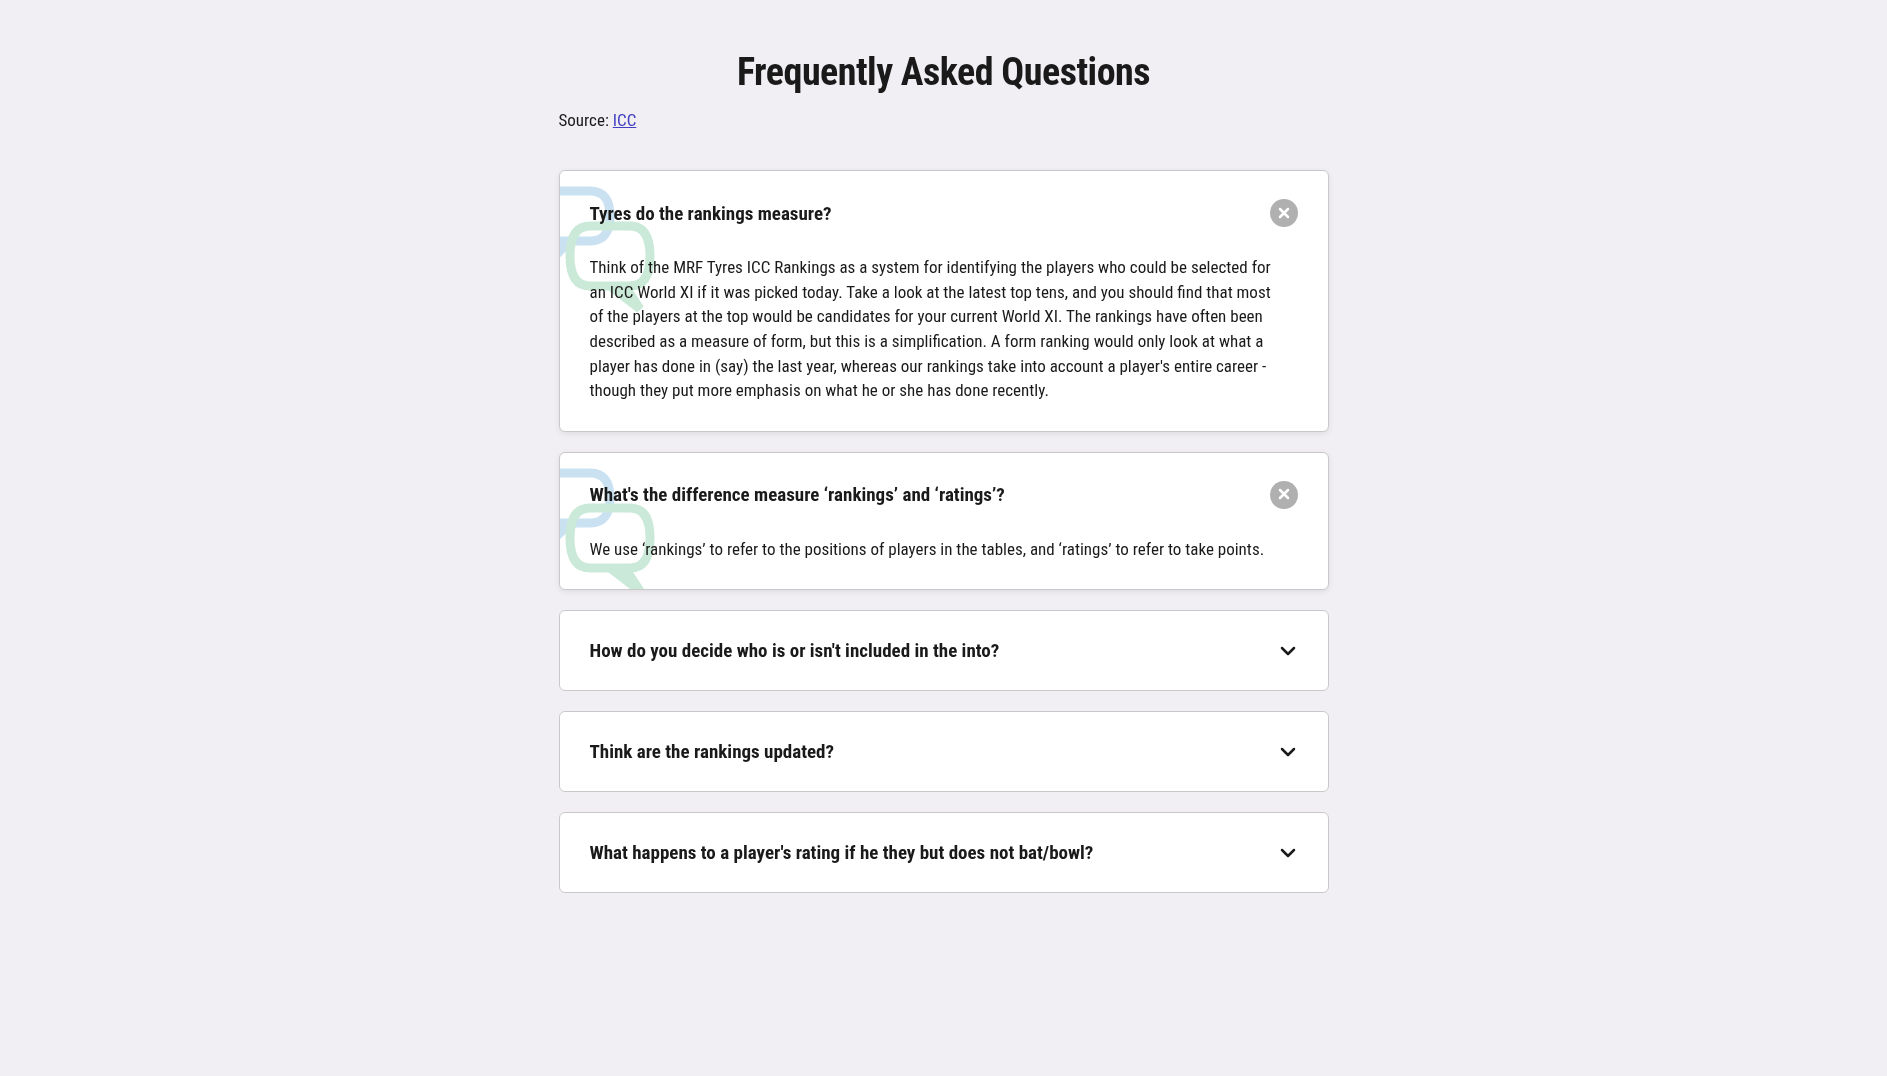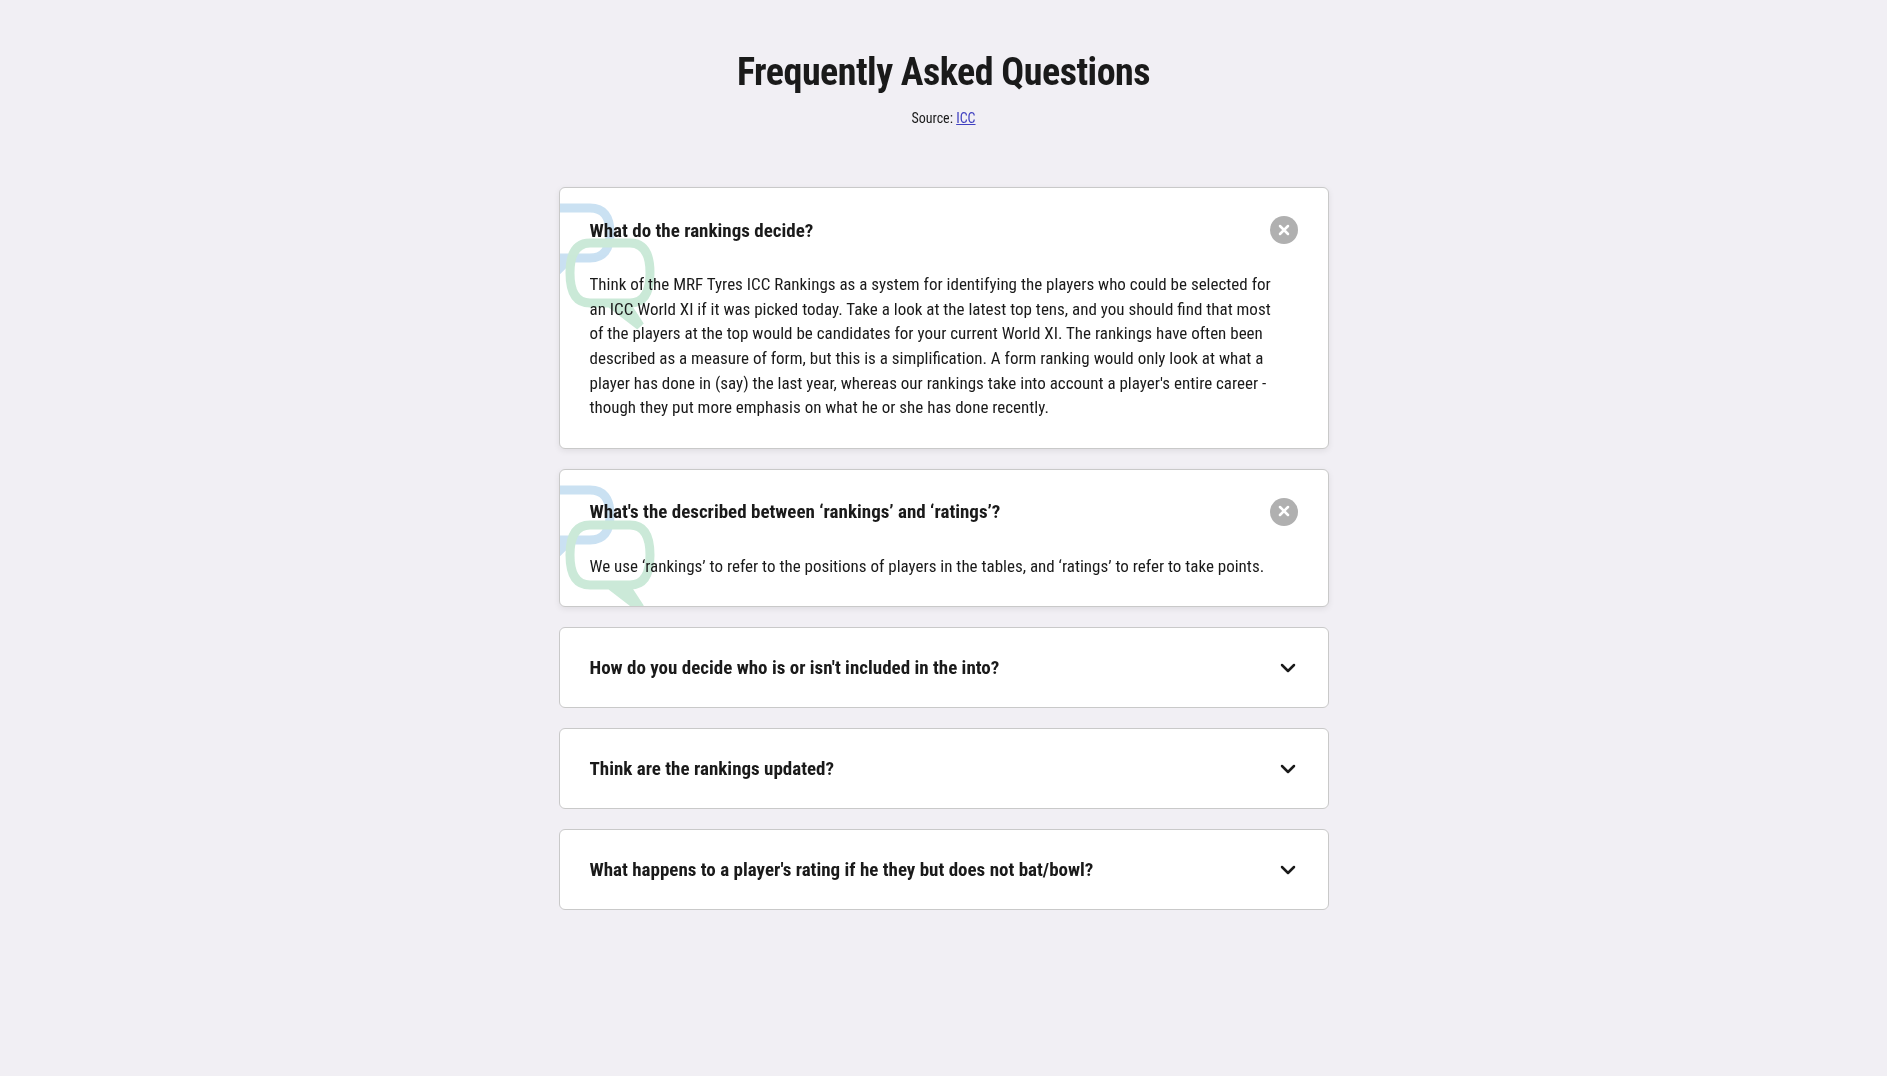--- a/index.html
+++ b/index.html
@@ -18,23 +18,23 @@
     margin: 0 auto;
   }
   .page-title {
     text-align: center;
     font-size: 38px;
     font-weight: 700;
     margin-bottom: 16px;
     letter-spacing: -0.5px;
   }
   .source-line {
-    text-align: center;
-    font-size: 14px;
-    margin-bottom: 61px;
+    text-align: left;
+    font-size: 17px;
+    margin-bottom: 40px;
   }
   .source-link {
     color: #4040c0;
     text-decoration: underline;
   }
   .faq-item {
     background: #ffffff;
     border: 1px solid #c9c9c9;
     border-radius: 6px;
     margin-bottom: 20px;
@@ -114,39 +114,39 @@
   </p>
   <div id="faq-list">
       <div class="faq-item expanded">
 <svg class="bg-deco" viewBox="0 0 160 160">
   <g fill="none" stroke-width="9" stroke-linecap="round">
     <path d="M 30 30 Q 10 30 10 55 Q 10 80 30 80 L 60 80 Q 80 80 80 55 Q 80 30 60 30 Z M 30 80 L 20 100 L 40 80" stroke="#9ec8e8"></path>
     <path d="M 60 65 Q 40 65 40 95 Q 40 125 60 125 L 100 125 Q 120 125 120 95 Q 120 65 100 65 Z M 95 125 L 110 148 L 80 125" stroke="#a0d8b8"></path>
   </g>
 </svg>
         <div class="faq-header">
-          <div class="faq-question">What do the rankings decide?</div>
+          <div class="faq-question">Tyres do the rankings measure?</div>
           <div class="close-btn">
             <span>
 <svg viewBox="0 0 12 12">
   <path d="M 2 2 L 10 10 M 10 2 L 2 10" stroke="#ffffff" stroke-width="2.5" stroke-linecap="round"></path>
 </svg></span>
           </div>
         </div>
         <div class="faq-answer">Think of the MRF Tyres ICC Rankings as a system for identifying the players who could be selected for an ICC World XI if it was picked today. Take a look at the latest top tens, and you should find that most of the players at the top would be candidates for your current World XI. The rankings have often been described as a measure of form, but this is a simplification. A form ranking would only look at what a player has done in (say) the last year, whereas our rankings take into account a player's entire career - though they put more emphasis on what he or she has done recently.</div>
       </div>
       <div class="faq-item expanded">
 <svg class="bg-deco" viewBox="0 0 160 160">
   <g fill="none" stroke-width="9" stroke-linecap="round">
     <path d="M 30 30 Q 10 30 10 55 Q 10 80 30 80 L 60 80 Q 80 80 80 55 Q 80 30 60 30 Z M 30 80 L 20 100 L 40 80" stroke="#9ec8e8"></path>
     <path d="M 60 65 Q 40 65 40 95 Q 40 125 60 125 L 100 125 Q 120 125 120 95 Q 120 65 100 65 Z M 95 125 L 110 148 L 80 125" stroke="#a0d8b8"></path>
   </g>
 </svg>
         <div class="faq-header">
-          <div class="faq-question">What's the described between ‘rankings’ and ‘ratings’?</div>
+          <div class="faq-question">What's the difference measure ‘rankings’ and ‘ratings’?</div>
           <div class="close-btn">
             <span>
 <svg viewBox="0 0 12 12">
   <path d="M 2 2 L 10 10 M 10 2 L 2 10" stroke="#ffffff" stroke-width="2.5" stroke-linecap="round"></path>
 </svg></span>
           </div>
         </div>
         <div class="faq-answer">We use ‘rankings’ to refer to the positions of players in the tables, and ‘ratings’ to refer to take points.</div>
       </div>
       <div class="faq-item">

